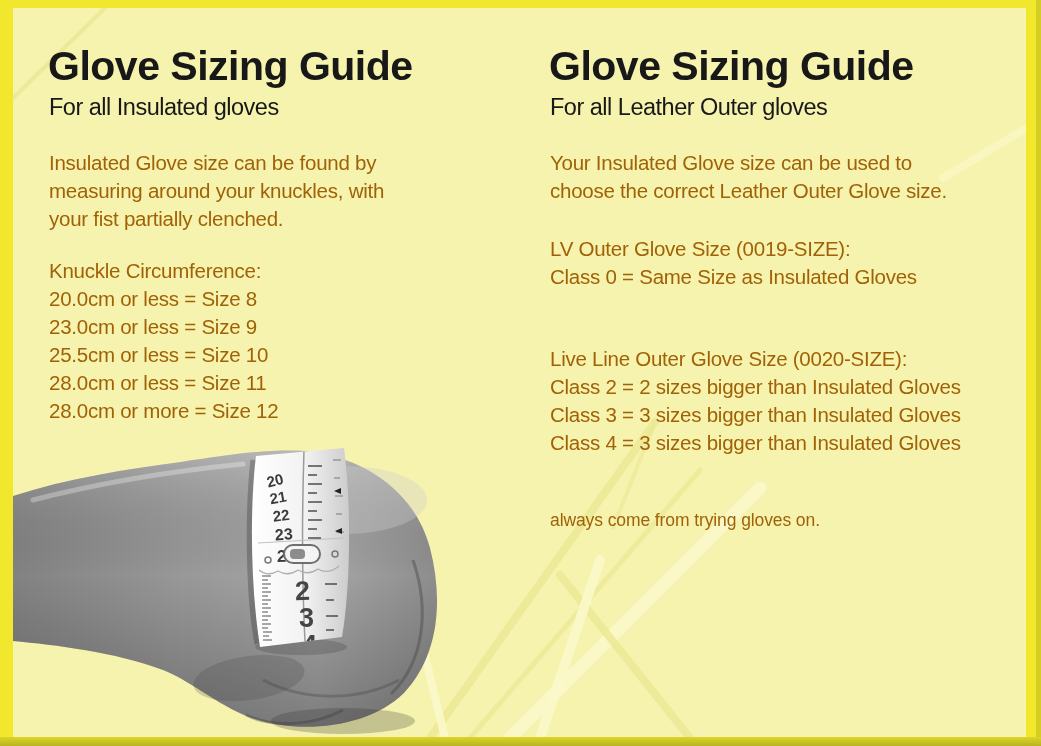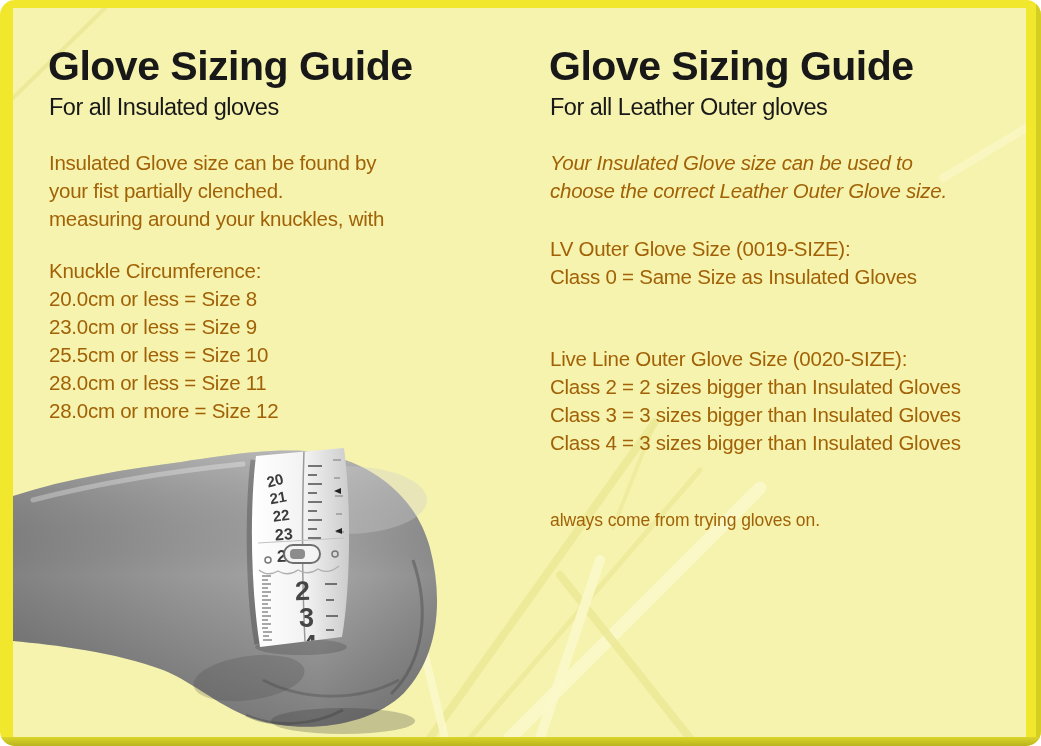--- a/index.html
+++ b/index.html
@@ -1,20 +1,19 @@
 <!DOCTYPE html>
 <html><head>
 <meta charset="utf-8">
 <style>
   html,body{margin:0;padding:0;}
   body{font-family:"Liberation Sans",sans-serif;}
   .page{
     position:relative;width:1041px;height:746px;overflow:hidden;
     background:#f1e72c;
-    border-radius:15px;
   }
   .panel{
     position:absolute;left:13px;top:8px;width:1013px;height:730px;
     background:#f6f3ae;overflow:hidden;
   }
   .strip-bottom{
     position:absolute;left:0;bottom:0;width:1041px;height:9px;
     background:linear-gradient(#dcd52b,#b9b41d);
   }
   .strip-right{
@@ -58,37 +57,37 @@
         <path d="M930 170 L1013 120" stroke="#fbf8c9" stroke-width="8" opacity="0.6"></path>
       </g>
     </svg>
   </div>
 
   <div class="t-title" style="left:48px;top:46px;">Glove Sizing Guide</div>
   <div class="t-sub" style="left:49px;top:94px;">For all Insulated gloves</div>
 
   <div class="block" style="left:49px;top:149px;">
     <div>Insulated Glove size can be found by</div>
+    <div>measuring around your knuckles, with</div>
     <div>your fist partially clenched.</div>
-    <div>measuring around your knuckles, with</div>
   </div>
 
   <div class="block" style="left:49px;top:257px;">
     <div class="b">Knuckle Circumference:</div>
     <div>20.0cm or less = Size 8</div>
     <div>23.0cm or less = Size 9</div>
     <div>25.5cm or less = Size 10</div>
     <div>28.0cm or less = Size 11</div>
     <div>28.0cm or more = Size 12</div>
   </div>
 
   <div class="t-title" style="left:549px;top:46px;">Glove Sizing Guide</div>
   <div class="t-sub" style="left:550px;top:94px;">For all Leather Outer gloves</div>
 
-  <div class="block" style="left:550px;top:149px;font-style:italic;">
+  <div class="block" style="left:550px;top:149px;">
     <div>Your Insulated Glove size can be used to</div>
     <div>choose the correct Leather Outer Glove size.</div>
   </div>
 
   <div class="block" style="left:550px;top:235px;">
     <div class="b">LV Outer Glove Size (0019-SIZE):</div>
     <div>Class 0 = Same Size as Insulated Gloves</div>
   </div>
 
   <div class="block" style="left:550px;top:345px;">

